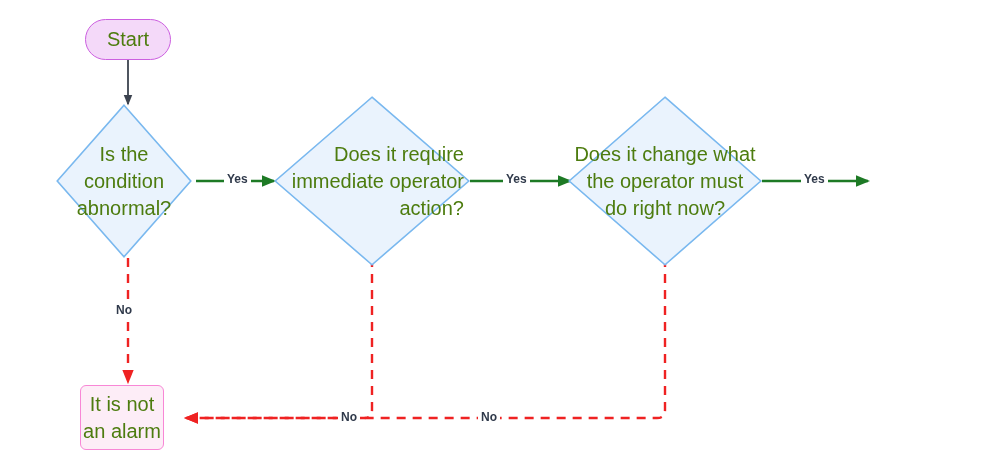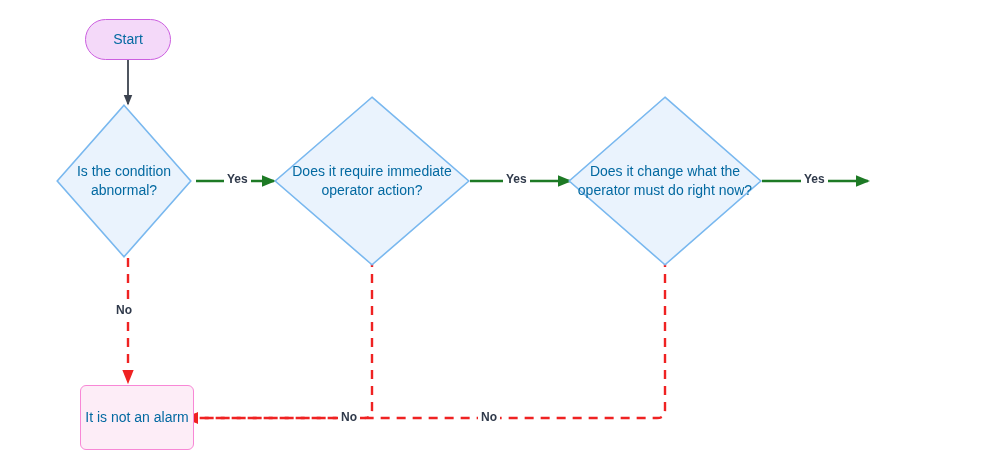--- a/index.html
+++ b/index.html
@@ -28,22 +28,22 @@
   }
 
   
   .node {
     position: absolute;
     box-sizing: border-box;
     display: flex;
     align-items: center;
     justify-content: center;
     text-align: center;
-    color: #0369a1;
-    font-size: 14px;
+    color: #4d7c0f;
+    font-size: 20px;
     line-height: 1.35;
     z-index: 3;
   }
 
   .node-terminal {
     background: #f4d9f9;
     border: 1.6px solid #cc5fe0;
     border-radius: 999px;
   }
 
@@ -140,32 +140,32 @@
     <span>Start</span>
   </div>
 
   <div class="node node-decision" style="left:56px; top:104px; width:136px; height:154px;">
     <svg class="diamond-shape" viewBox="0 0 136 154" preserveAspectRatio="none" xmlns="http://www.w3.org/2000/svg">
       <polygon points="68,1.2 134.8,77 68,152.8 1.2,77" fill="#eaf3fd" stroke="#79b8ef" stroke-width="1.6"></polygon>
     </svg>
     <span class="diamond-label">Is the condition abnormal?</span>
   </div>
 
-  <div class="node node-decision" style="left:274px; top:96px; width:196px; height:170px;">
+  <div class="node node-decision" style="left:274px; top:96px; width:196px; height:170px;text-align:right;">
     <svg class="diamond-shape" viewBox="0 0 196 170" preserveAspectRatio="none" xmlns="http://www.w3.org/2000/svg">
       <polygon points="98,1.2 194.8,85 98,168.8 1.2,85" fill="#eaf3fd" stroke="#79b8ef" stroke-width="1.6"></polygon>
     </svg>
     <span class="diamond-label">Does it require immediate operator action?</span>
   </div>
 
   <div class="node node-decision" style="left:568px; top:96px; width:194px; height:170px;">
     <svg class="diamond-shape" viewBox="0 0 194 170" preserveAspectRatio="none" xmlns="http://www.w3.org/2000/svg">
       <polygon points="97,1.2 192.8,85 97,168.8 1.2,85" fill="#eaf3fd" stroke="#79b8ef" stroke-width="1.6"></polygon>
     </svg>
     <span class="diamond-label">Does it change what the operator must do right now?</span>
   </div>
 
 
-  <div class="node node-result" style="left:80px; top:385px; width:114px; height:65px;">
+  <div class="node node-result" style="left:80px; top:385px; width:84px; height:65px;">
     <span>It is not an alarm</span>
   </div>
 
 </div>
 
 </body></html>

